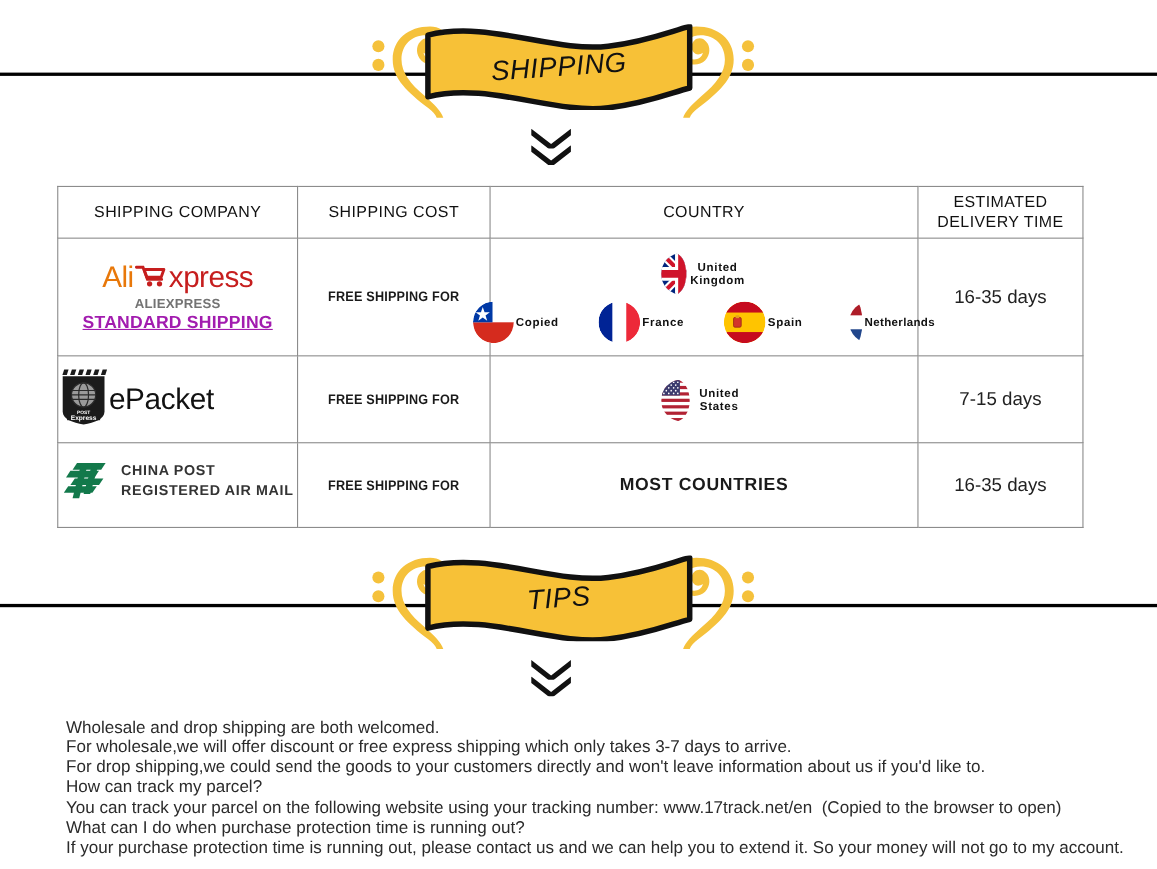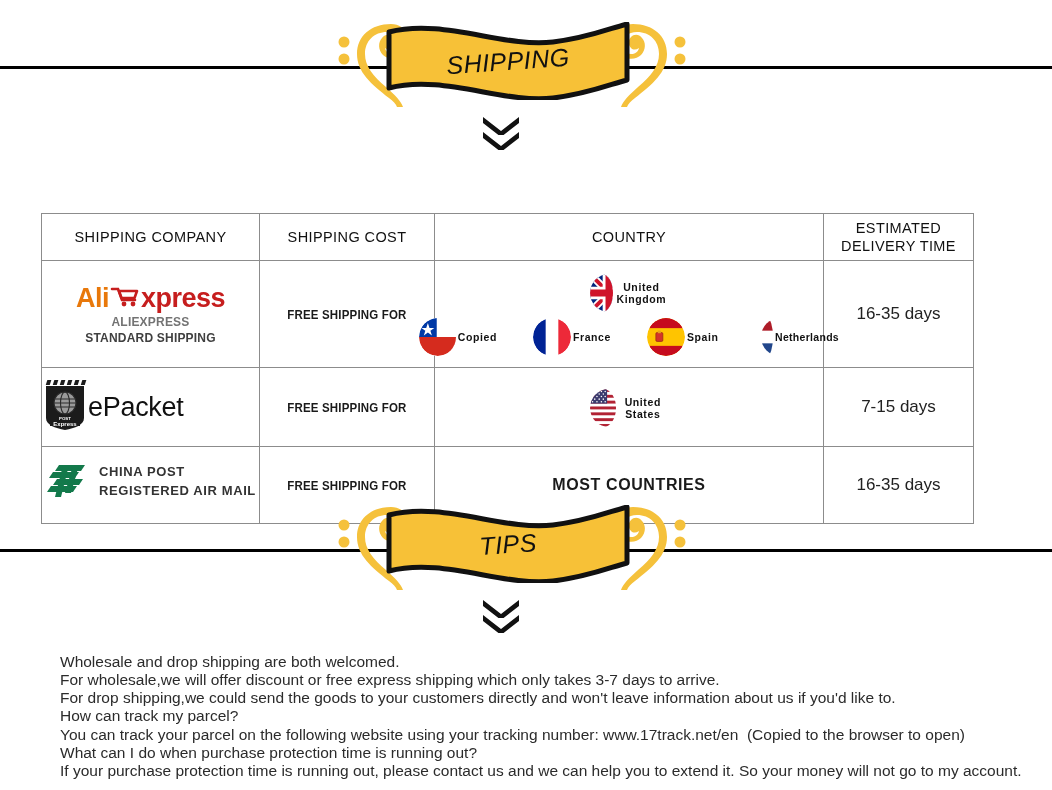--- a/index.html
+++ b/index.html
@@ -74,26 +74,25 @@
   .chev {
     position: absolute;
     left: 0;
     width: 40px;
     height: 18px;
   }
 
   
   .ship-table {
     position: absolute;
-    left: 41px;
+    left: 52px;
     top: 169px;
     width: 932px;
     border-collapse: collapse;
     table-layout: fixed;
-    margin-top: 44px;
   }
   .ship-table td, .ship-table th {
     border: 1px solid #8c8c8c;
     text-align: center;
     vertical-align: middle;
     padding: 0;
     background: #ffffff;
   }
   .col-company { width: 218px; }
   .col-cost    { width: 175px; }
@@ -122,29 +121,29 @@
   }
   .time-text { font-size: 17px; color: #222; }
   .most-text { font-size: 16px; font-weight: bold; letter-spacing: 0.6px; }
 
   
   .ali-wrap { display: flex; flex-direction: column; align-items: center; gap: 2px; }
   .ali-logo {
     display: flex;
     align-items: center;
     font-size: 27px;
-    font-weight: bold;
+    font-weight: normal;
     letter-spacing: -0.5px;
     line-height: 1;
   }
   .ali-a { color: #e8780a; }
   .ali-x { color: #c61e1e; }
   .ali-cart { margin: 0 1px 0 1px; }
   .ali-sub1 { font-size: 12px; font-weight: bold; letter-spacing: .2px; color: #737373; text-align: right; }
-  .ali-sub2 { font-size: 12px; font-weight: bold; letter-spacing: .2px; color: #404040; }
+  .ali-sub2 { font-size: 16px; font-weight: bold; letter-spacing: .2px; color: #a21caf; text-decoration: underline; }
 
   
   .epk-wrap { display: flex; align-items: center; justify-content: flex-start; }
   .epk-text { font-size: 27px; color: #111; letter-spacing: -0.3px; }
 
   
   .cp-wrap { display: flex; justify-content: center; gap: 12px; }
   .cp-text { text-align: left; font-size: 13px; font-weight: bold; letter-spacing: .6px; color: #333; line-height: 1.45; }
 
   

